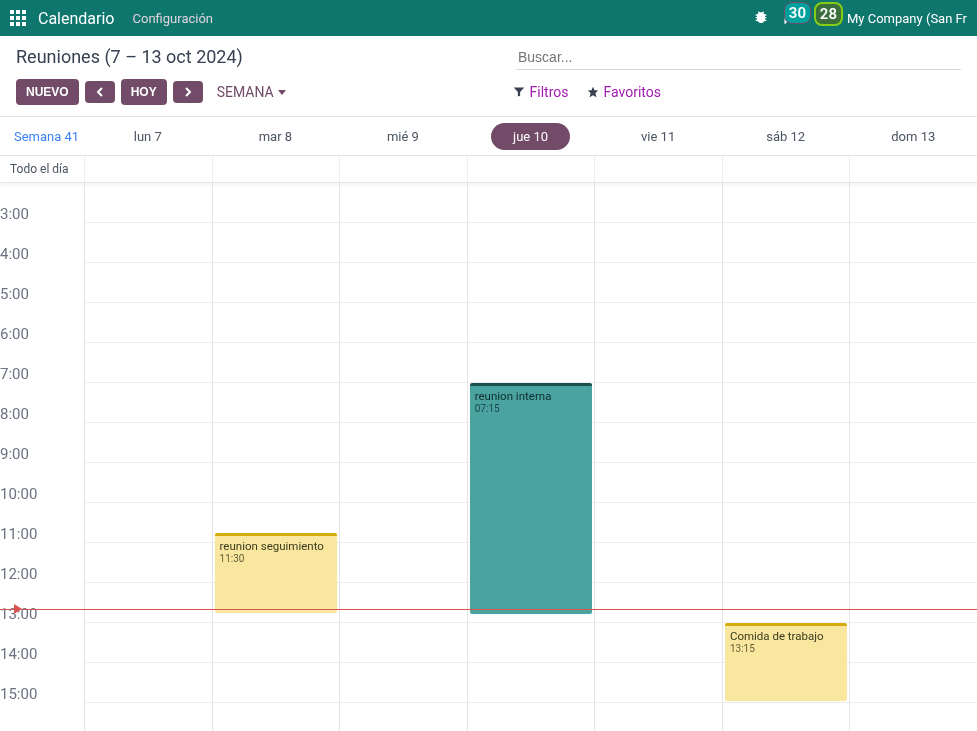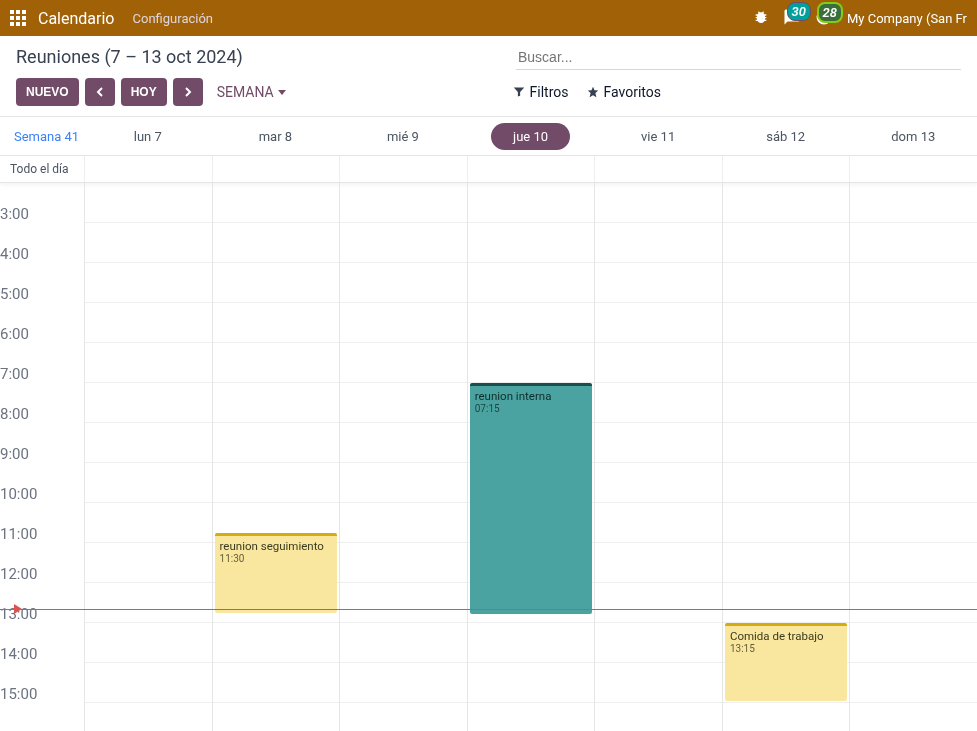--- a/index.html
+++ b/index.html
@@ -1,45 +1,45 @@
 <!DOCTYPE html>
 <html><head>
 <meta charset="utf-8">
 <style>
   * { box-sizing: border-box; margin: 0; padding: 0; }
   body { font-family: -apple-system, BlinkMacSystemFont, "Segoe UI", Roboto, sans-serif; font-size: 13px; color: #374151; overflow: hidden; }
   
-  .topbar { background: #a16207; height: 36px; display: flex; align-items: center; color: #fff; padding: 0 10px; }
+  .topbar { background: #0f766e; height: 36px; display: flex; align-items: center; color: #fff; padding: 0 10px; }
   .apps-icon { display: grid; grid-template-columns: repeat(3, 4px); grid-template-rows: repeat(3, 4px); gap: 2px; margin-right: 12px; cursor: pointer; }
   .apps-icon span { background: #fff; width: 4px; height: 4px; }
   .topbar-title { font-size: 16px; margin-right: 18px; }
   .topbar-link { color: #e0d4dc; font-size: 13px; cursor: pointer; }
   .topbar-right { margin-left: auto; display: flex; align-items: center; gap: 14px; }
   .bug-icon svg { width: 16px; height: 16px; fill: #fff; }
   .chat-wrap { position: relative; cursor: pointer; }
   .chat-wrap svg { width: 18px; height: 18px; fill: #fff; }
-  .badge { position: absolute; top: -6px; right: -10px; font-size: 13px; padding: 1px 4px; border-radius: 8px; font-weight: 600; font-style: italic; }
+  .badge { position: absolute; top: -6px; right: -10px; font-size: 15px; padding: 1px 4px; border-radius: 8px; font-weight: 600; }
   .badge-green { background: #00a09d; color: #fff; border: 1px solid #714b67; }
   .badge-dark { background: #3a6e3a; color: #fff; border: 2px solid #84cc16; }
   .company { font-size: 13px; white-space: nowrap; overflow: hidden; }
   
   .controlbar { padding: 10px 16px 0 16px; }
   .breadcrumb-title { font-size: 18px; color: #374151; }
   .search-row { display: flex; margin-top: -22px; }
   .search-col { margin-left: 500px; flex: 1; }
   .search-input { width: 100%; border: none; border-bottom: 1px solid #d8d8d8; padding: 4px 2px; font-size: 14px; color: #6b7280; outline: none; background: transparent; }
   
-  .toolbar { display: flex; padding: 8px 16px 10px 16px; gap: 6px; }
+  .toolbar { display: flex; align-items: center; padding: 8px 16px 10px 16px; gap: 6px; }
   .btn { background: #714b67; color: #fff; border: none; padding: 6px 10px; border-radius: 4px; font-weight: 600; font-size: 12px; cursor: pointer; }
   .btn-icon { padding: 6px 10px; display: flex; align-items: center; }
   .btn-icon svg { width: 10px; height: 10px; fill: #fff; }
   .dd { color: #714b67; font-size: 14px; padding: 6px 8px; cursor: pointer; display: inline-flex; align-items: center; gap: 4px; }
   .dd .caret { width: 0; height: 0; border-left: 4px solid transparent; border-right: 4px solid transparent; border-top: 5px solid #714b67; }
   .filters { margin-left: auto; display: flex; gap: 18px; margin-right: 300px; }
-  .filter-btn { display: inline-flex; align-items: center; gap: 5px; color: #0f172a; cursor: pointer; font-size: 14px; }
+  .filter-btn { display: inline-flex; align-items: center; gap: 5px; color: #a21caf; cursor: pointer; font-size: 14px; }
   .filter-btn svg { width: 12px; height: 12px; fill: #374151; }
   
   .calendar { border-top: 1px solid #e5e5e5; }
   .week-header { display: flex; height: 38px; align-items: center; }
   .wk-col { width: 84px; text-align: left; padding-left: 14px; font-size: 13px; color: #3b82f6; }
   .day-col { flex: 1; text-align: center; font-size: 13px; color: #4b5563; position: relative; }
   .day-pill { display: inline-block; background: #714b67; color: #fff; padding: 6px 22px; border-radius: 16px; }
   
   .allday-row { display: flex; height: 28px; border-top: 1px solid #e5e5e5; border-bottom: 1px solid #e5e5e5; box-shadow: 0 2px 4px rgba(0,0,0,0.05); }
   .allday-label { width: 84px; display: flex; align-items: center; padding-left: 10px; font-size: 12px; color: #4b5563; }

